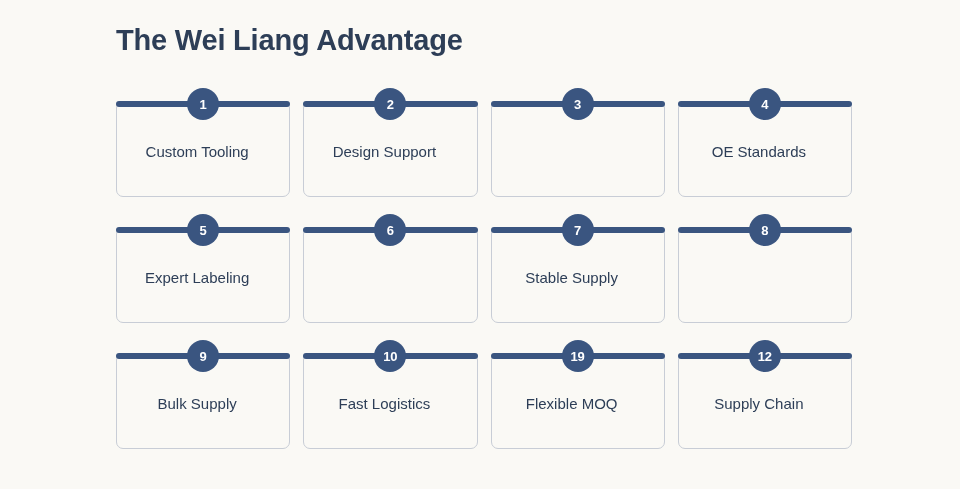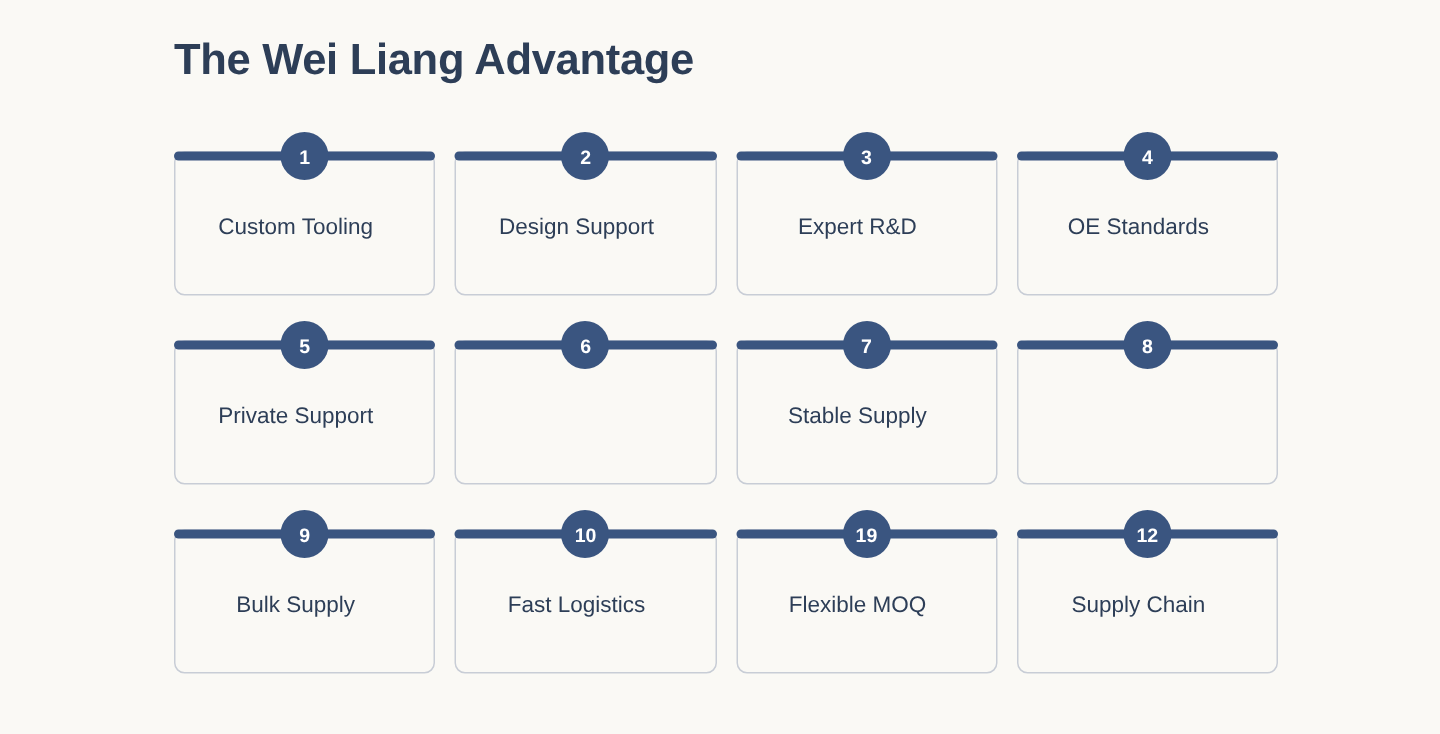--- a/index.html
+++ b/index.html
@@ -111,31 +111,30 @@
         <div class="card-label">Custom Tooling</div>
       </div>
       <div class="advantage-card">
         <div class="card-top-bar"></div>
         <div class="card-badge">2</div>
         <div class="card-label">Design Support</div>
       </div>
       <div class="advantage-card">
         <div class="card-top-bar"></div>
         <div class="card-badge">3</div>
-        <div class="card-label">Expert R&amp;D</div>
       </div>
       <div class="advantage-card">
         <div class="card-top-bar"></div>
         <div class="card-badge">4</div>
         <div class="card-label">OE Standards</div>
       </div>
       <div class="advantage-card">
         <div class="card-top-bar"></div>
         <div class="card-badge">5</div>
-        <div class="card-label">Private Support</div>
+        <div class="card-label">Expert Labeling</div>
       </div>
       <div class="advantage-card">
         <div class="card-top-bar"></div>
         <div class="card-badge">6</div>
       </div>
       <div class="advantage-card">
         <div class="card-top-bar"></div>
         <div class="card-badge">7</div>
         <div class="card-label">Stable Supply</div>
       </div>

